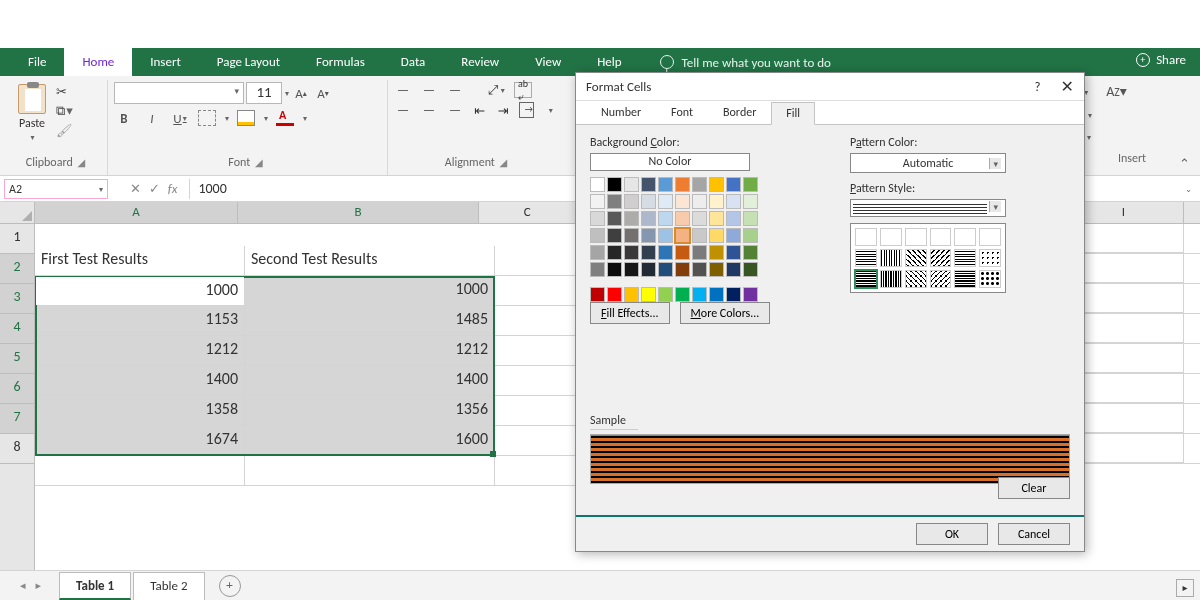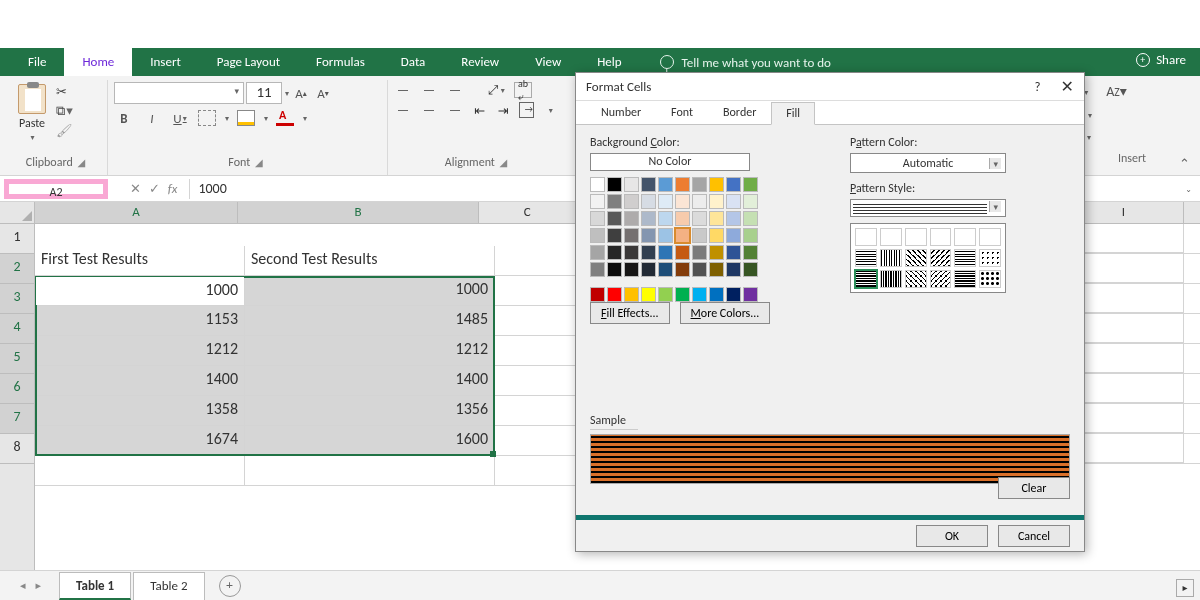--- a/index.html
+++ b/index.html
@@ -54,21 +54,21 @@
 .align-lines::before { content: ''; display: block; border-top: 1px solid #666; border-bottom: 1px solid #666; height: 5px; margin-bottom: 2px; }
 .align-lines::after { content: ''; display: block; border-top: 1px solid #666; width: 10px; }
 .wrap-i { font-size: 13px; }
 .merge-i { width: 18px; height: 14px; border: 1px solid #666; position: relative; }
 .merge-i::after { content: '→'; font-size: 9px; position: absolute; left: 5px; top: 0; }
 .sigma { font-size: 16px; }
 .sort-i { font-size: 14px; }
 
 
 .formula-bar { height: 26px; border-bottom: 1px solid #d4d4d4; display: flex; align-items: center; background: #fff; }
-.namebox { width: 104px; height: 20px; border: 5px solid #f9a8d4; margin-left: 4px; padding: 1px 4px; font-size: 12px; display: flex; align-items: center; justify-content: space-between; flex-direction: column; }
+.namebox { width: 104px; height: 20px; border: 1px solid #f9a8d4; margin-left: 4px; padding: 1px 4px; font-size: 12px; display: flex; align-items: center; justify-content: space-between; }
 .fbar-btns { display: flex; gap: 8px; padding: 0 12px; color: #888; font-size: 13px; align-items: center; border-right: 1px solid #d4d4d4; height: 20px; margin-left: 10px; }
 .fbar-btns .fx { font-style: italic; }
 .fbar-input { flex: 1; padding: 2px 8px; font-size: 14px; }
 
 
 .grid-wrap { position: relative; display: flex; height: 380px; }
 .row-headers { width: 35px; background: #e6e6e6; border-right: 1px solid #bdbdbd; }
 .col-headers { height: 22px; display: flex; background: #e6e6e6; border-bottom: 1px solid #bdbdbd; margin-left: 35px; }
 .col-h { border-right: 1px solid #bdbdbd; text-align: center; font-size: 13px; padding-top: 2px; color: #333; }
 .col-h.sel, .row-h.sel { background: #d2d2d2; color: #217346; font-weight: 500; }
@@ -126,21 +126,21 @@
 .pat-style-sel { width: 156px; height: 18px; border: 1px solid #888; background: #fff; position: relative; margin-bottom: 6px; }
 .pat-style-sel::before { content: ''; position: absolute; left: 2px; right: 18px; top: 2px; bottom: 2px; background: repeating-linear-gradient(0deg, #333, #333 1px, transparent 1px, transparent 3px); }
 .pat-style-sel::after { content: '▾'; position: absolute; right: 4px; top: 1px; font-size: 9px; color: #666; background: #e8e8e8; padding: 0 3px; border-left: 1px solid #aaa; }
 .pat-grid { width: 156px; border: 1px solid #888; background: #fff; padding: 4px; display: grid; grid-template-columns: repeat(6, 1fr); gap: 3px; }
 .pat-sw { height: 18px; border: 1px solid #ccc; background-size: 6px 6px; }
 .pat-sw.sel { outline: 2px solid #2b8f5a; outline-offset: -1px; }
 .sample-box { position: absolute; left: 14px; right: 14px; top: 340px; }
 .sample-label { font-size: 12px; padding-bottom: 2px; border-bottom: 1px solid #ccc; width: 48px; }
 .sample-prev { height: 50px; border: 1px solid #aaa; margin-top: 4px; background: repeating-linear-gradient(0deg, #000, #000 2px, #d9702a 2px, #d9702a 5px); }
 .clear-row { position: absolute; right: 14px; top: 404px; }
-.dlg-footer { position: absolute; bottom: 0; left: 0; right: 0; height: 36px; border-top: 5px solid #0f766e; display: flex; justify-content: flex-end; align-items: center; gap: 10px; padding-right: 14px; background: #f0f0f0; }
+.dlg-footer { position: absolute; bottom: 0; left: 0; right: 0; height: 36px; border-top: 2px solid #0f766e; display: flex; justify-content: flex-end; align-items: center; gap: 10px; padding-right: 14px; background: #f0f0f0; }
 .dlg-footer .dlg-btn { width: 72px; text-align: center; }
 
 .spacer-white { position: absolute; left: 0; top: 0; height: 48px; width: 1200px; background: #fff; }
 </style>
 </head>
 <body>
 
 <div class="spacer-white"></div>
 
 <div class="ribbon-tabs" style="position:absolute;top:48px;left:0;right:0;">

